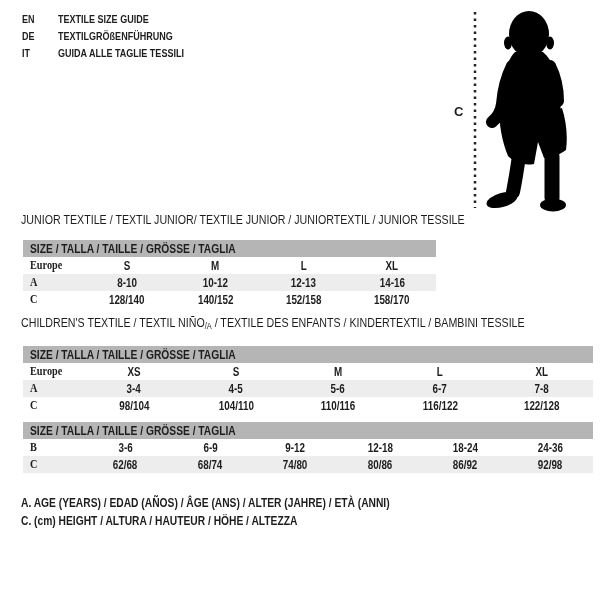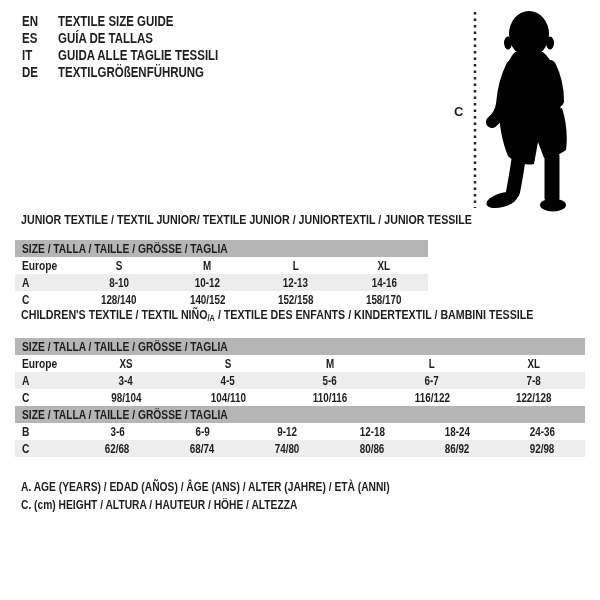--- a/index.html
+++ b/index.html
@@ -10,68 +10,64 @@
   }
   .page{position:relative;width:600px;height:600px;background:#fff;}
 
   
   .sx{display:inline-block;transform:scaleX(0.82);transform-origin:0 50%;white-space:nowrap;}
   .sx-block{display:block;transform:scaleX(0.82);transform-origin:0 50%;white-space:nowrap;}
   .sx-c{display:inline-block;transform:scaleX(0.82);transform-origin:50% 50%;white-space:nowrap;}
 
   
   .langs{position:absolute;left:22px;top:13px;}
-  .lang-row{display:flex;align-items:baseline;height:17px;font-size:14px;font-weight:bold;}
+  .lang-row{display:flex;align-items:baseline;height:17px;font-size:11px;font-weight:bold;}
   .lang-code{width:36px;}
 
   
   .figure{position:absolute;left:452px;top:4px;width:140px;height:208px;}
   .figure-svg{position:absolute;left:0;top:0;width:140px;height:208px;}
   .figure-c{position:absolute;left:2px;top:100px;font-size:13px;font-weight:bold;}
 
   
   .main{position:absolute;left:15px;top:213px;width:570px;}
-  .tbl-title{font-size:13px;font-weight:bold;line-height:14px;margin:0 0 13px 6px;}
+  .tbl-title{font-size:13px;font-weight:normal;line-height:14px;margin:0 0 13px 6px;}
   .tbl-title .sub{font-size:9px;vertical-align:-2px;}
   .mt{margin-top:0;}
   .title-lines .line{line-height:15.5px;}
 
-  table.size-table{border-collapse:collapse;table-layout:fixed;margin:0;}
+  table.size-table{border-collapse:collapse;table-layout:fixed;margin:8px;}
   table.t1{width:413px;}
   table.t2,table.t3{width:570px;}
   th.band{background:#b5b5b5;height:17px;text-align:left;font-size:12.5px;font-weight:bold;padding:0 0 0 7px;}
   td{height:17px;padding:0;text-align:center;font-size:12px;font-weight:bold;vertical-align:middle;}
-  td.lbl{text-align:left;padding-left:7px;font-size:12.5px;}
+  td.lbl{text-align:left;padding-left:7px;font-size:12.5px;font-family:Liberation Serif, serif;}
   col.c-label{width:60px;}
   tr.shaded{background:#ededed;}
 
   .footnotes{margin:22px 0 4px 6px;}
   .footnotes .note{line-height:17.5px;font-size:12.5px;font-weight:bold;}
 </style>
 </head>
 <body>
 
 <div class="page">
 
   <div class="langs">
     <div class="lang-row">
       <span class="lang-code sx">EN</span>
       <span class="sx">TEXTILE SIZE GUIDE</span>
     </div>
     <div class="lang-row">
-      <span class="lang-code sx">ES</span>
-      <span class="sx">GUÍA DE TALLAS</span>
+      <span class="lang-code sx">DE</span>
+      <span class="sx">TEXTILGRÖßENFÜHRUNG</span>
     </div>
     <div class="lang-row">
       <span class="lang-code sx">IT</span>
       <span class="sx">GUIDA ALLE TAGLIE TESSILI</span>
-    </div>
-    <div class="lang-row">
-      <span class="lang-code sx">DE</span>
-      <span class="sx">TEXTILGRÖßENFÜHRUNG</span>
     </div>
   </div>
 
   <div class="figure">
     <span class="figure-c">C</span>
     <svg class="figure-svg" viewBox="0 0 140 208" aria-hidden="true">
       <line x1="23" y1="8" x2="23" y2="204" stroke="#222222" stroke-width="2.5" stroke-dasharray="2.5 4"></line>
       <g fill="#000000">
         <ellipse cx="77" cy="30" rx="20" ry="23"></ellipse>
         <ellipse cx="56" cy="39" rx="4" ry="6.5"></ellipse>

